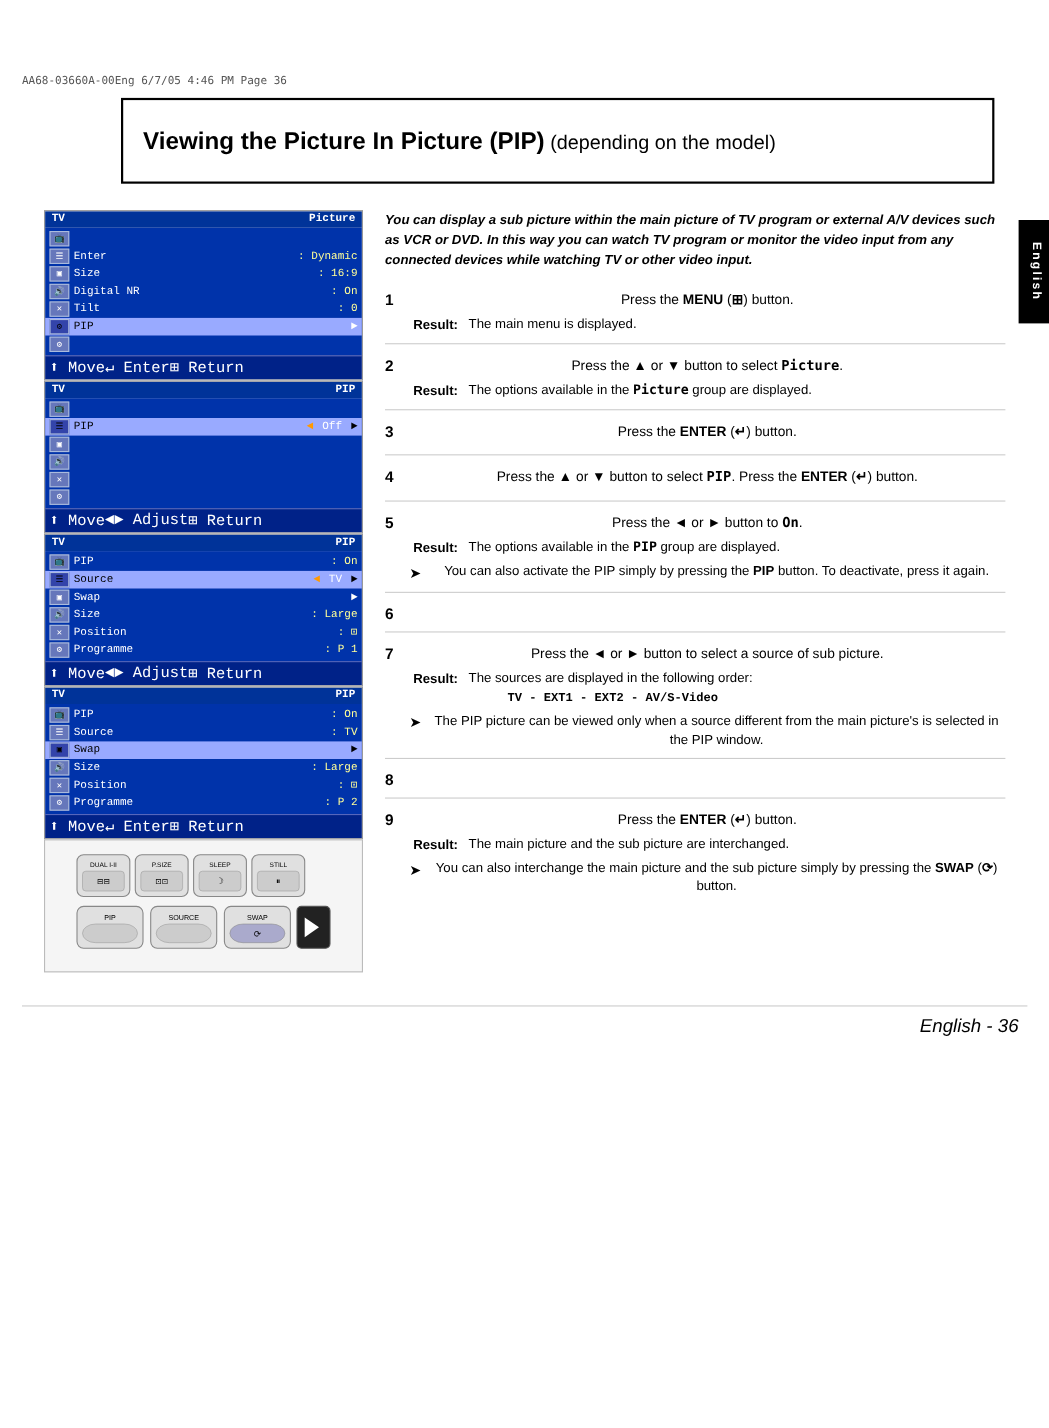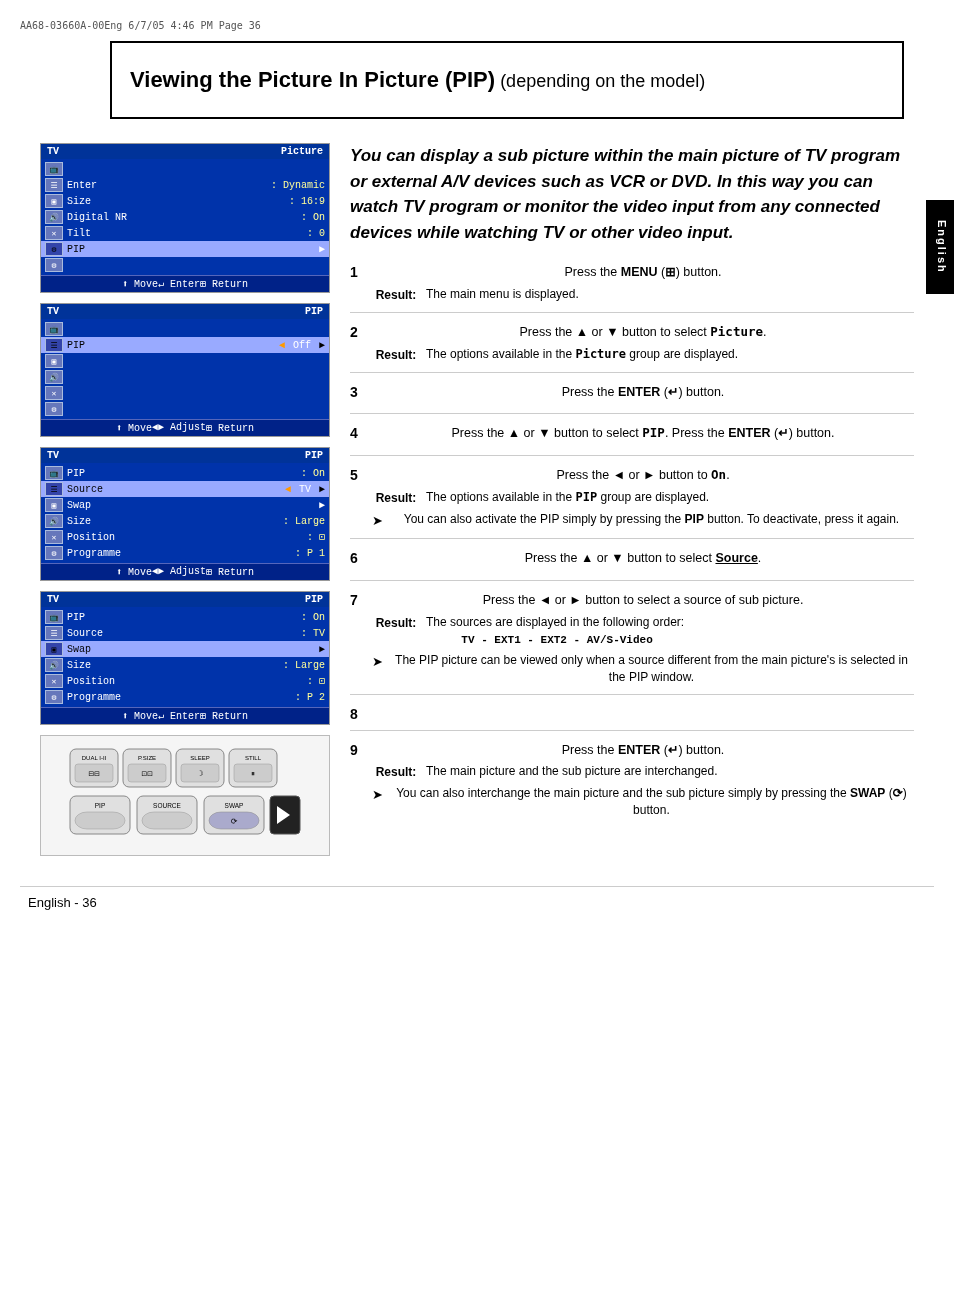--- a/index.html
+++ b/index.html
@@ -21,20 +21,21 @@
       position: relative;
       padding: 20px;
     }
 
     
     .top-meta {
       font-size: 10px;
       color: #555;
       margin-bottom: 10px;
       font-family: monospace;
+      margin-top: 48px;
     }
 
     
     .title-bar {
       background: #fff;
       border: 2px solid #000;
       padding: 24px 18px;
       margin-bottom: 24px;
       margin-left: 90px;
       margin-right: 30px;
@@ -59,32 +60,31 @@
       margin-left: 20px;
       margin-right: 20px;
     }
 
     
     .left-col {
       width: 290px;
       flex-shrink: 0;
       display: flex;
       flex-direction: column;
-      gap: 10px;
     }
 
     
     .right-col {
       flex: 1;
     }
 
     
     .intro-para {
       font-style: italic;
-      font-size: 17px;
+      font-size: 12px;
       line-height: 1.5;
       margin-bottom: 18px;
       font-weight: bold;
     }
 
     
     .tv-menu-box {
       border: 1px solid #999;
       background: #e8e8e8;
       font-size: 10px;
@@ -134,23 +134,23 @@
       color: #ffff99;
       margin-left: auto;
     }
     .tv-menu-arrow {
       color: #fff;
     }
     .tv-menu-footer {
       background: #002288;
       color: #fff;
       display: flex;
-      justify-content: center;
+      justify-content: flex-start;
       padding: 2px 4px;
-      font-size: 10px;
+      font-size: 14px;
       border-top: 1px solid #5566bb;
     }
 
     
     .remote-box {
       border: 1px solid #bbb;
       background: #f5f5f5;
       padding: 8px;
       text-align: center;
     }
@@ -212,25 +212,26 @@
     }
     .tv-source-order {
       font-family: 'Courier New', monospace;
       font-weight: bold;
       font-size: 11px;
       margin-left: 4px;
     }
 
     
     .page-footer {
-      text-align: left;
+      text-align: right;
       margin-top: 30px;
-      font-size: 13px;
+      font-size: 17px;
       padding: 8px;
       border-top: 1px solid #ccc;
+      font-style: italic;
     }
 
     
     .side-tab {
       position: absolute;
       right: 0;
       top: 200px;
       width: 28px;
       background: #000;
       color: #fff;
@@ -527,23 +528,20 @@
             </div>
             <div class="note-line">
               <span class="note-arrow">➤</span>
               <span class="note-text">You can also activate the PIP simply by pressing the <strong>PIP</strong> button. To deactivate, press it again.</span>
             </div>
           </div>
         </div>
 
         <div class="instruction-row">
           <div class="step-num">6</div>
-          <div class="step-content">
-            <div class="step-action">Press the ▲ or ▼ button to select <strong><u>Source</u></strong>.</div>
-          </div>
         </div>
 
         <div class="instruction-row">
           <div class="step-num">7</div>
           <div class="step-content">
             <div class="step-action">Press the ◄ or ► button to select a source of sub picture.</div>
             <div class="result-line">
               <span class="result-label">Result:</span>
               <span class="result-text">
                 The sources are displayed in the following order:<br>

